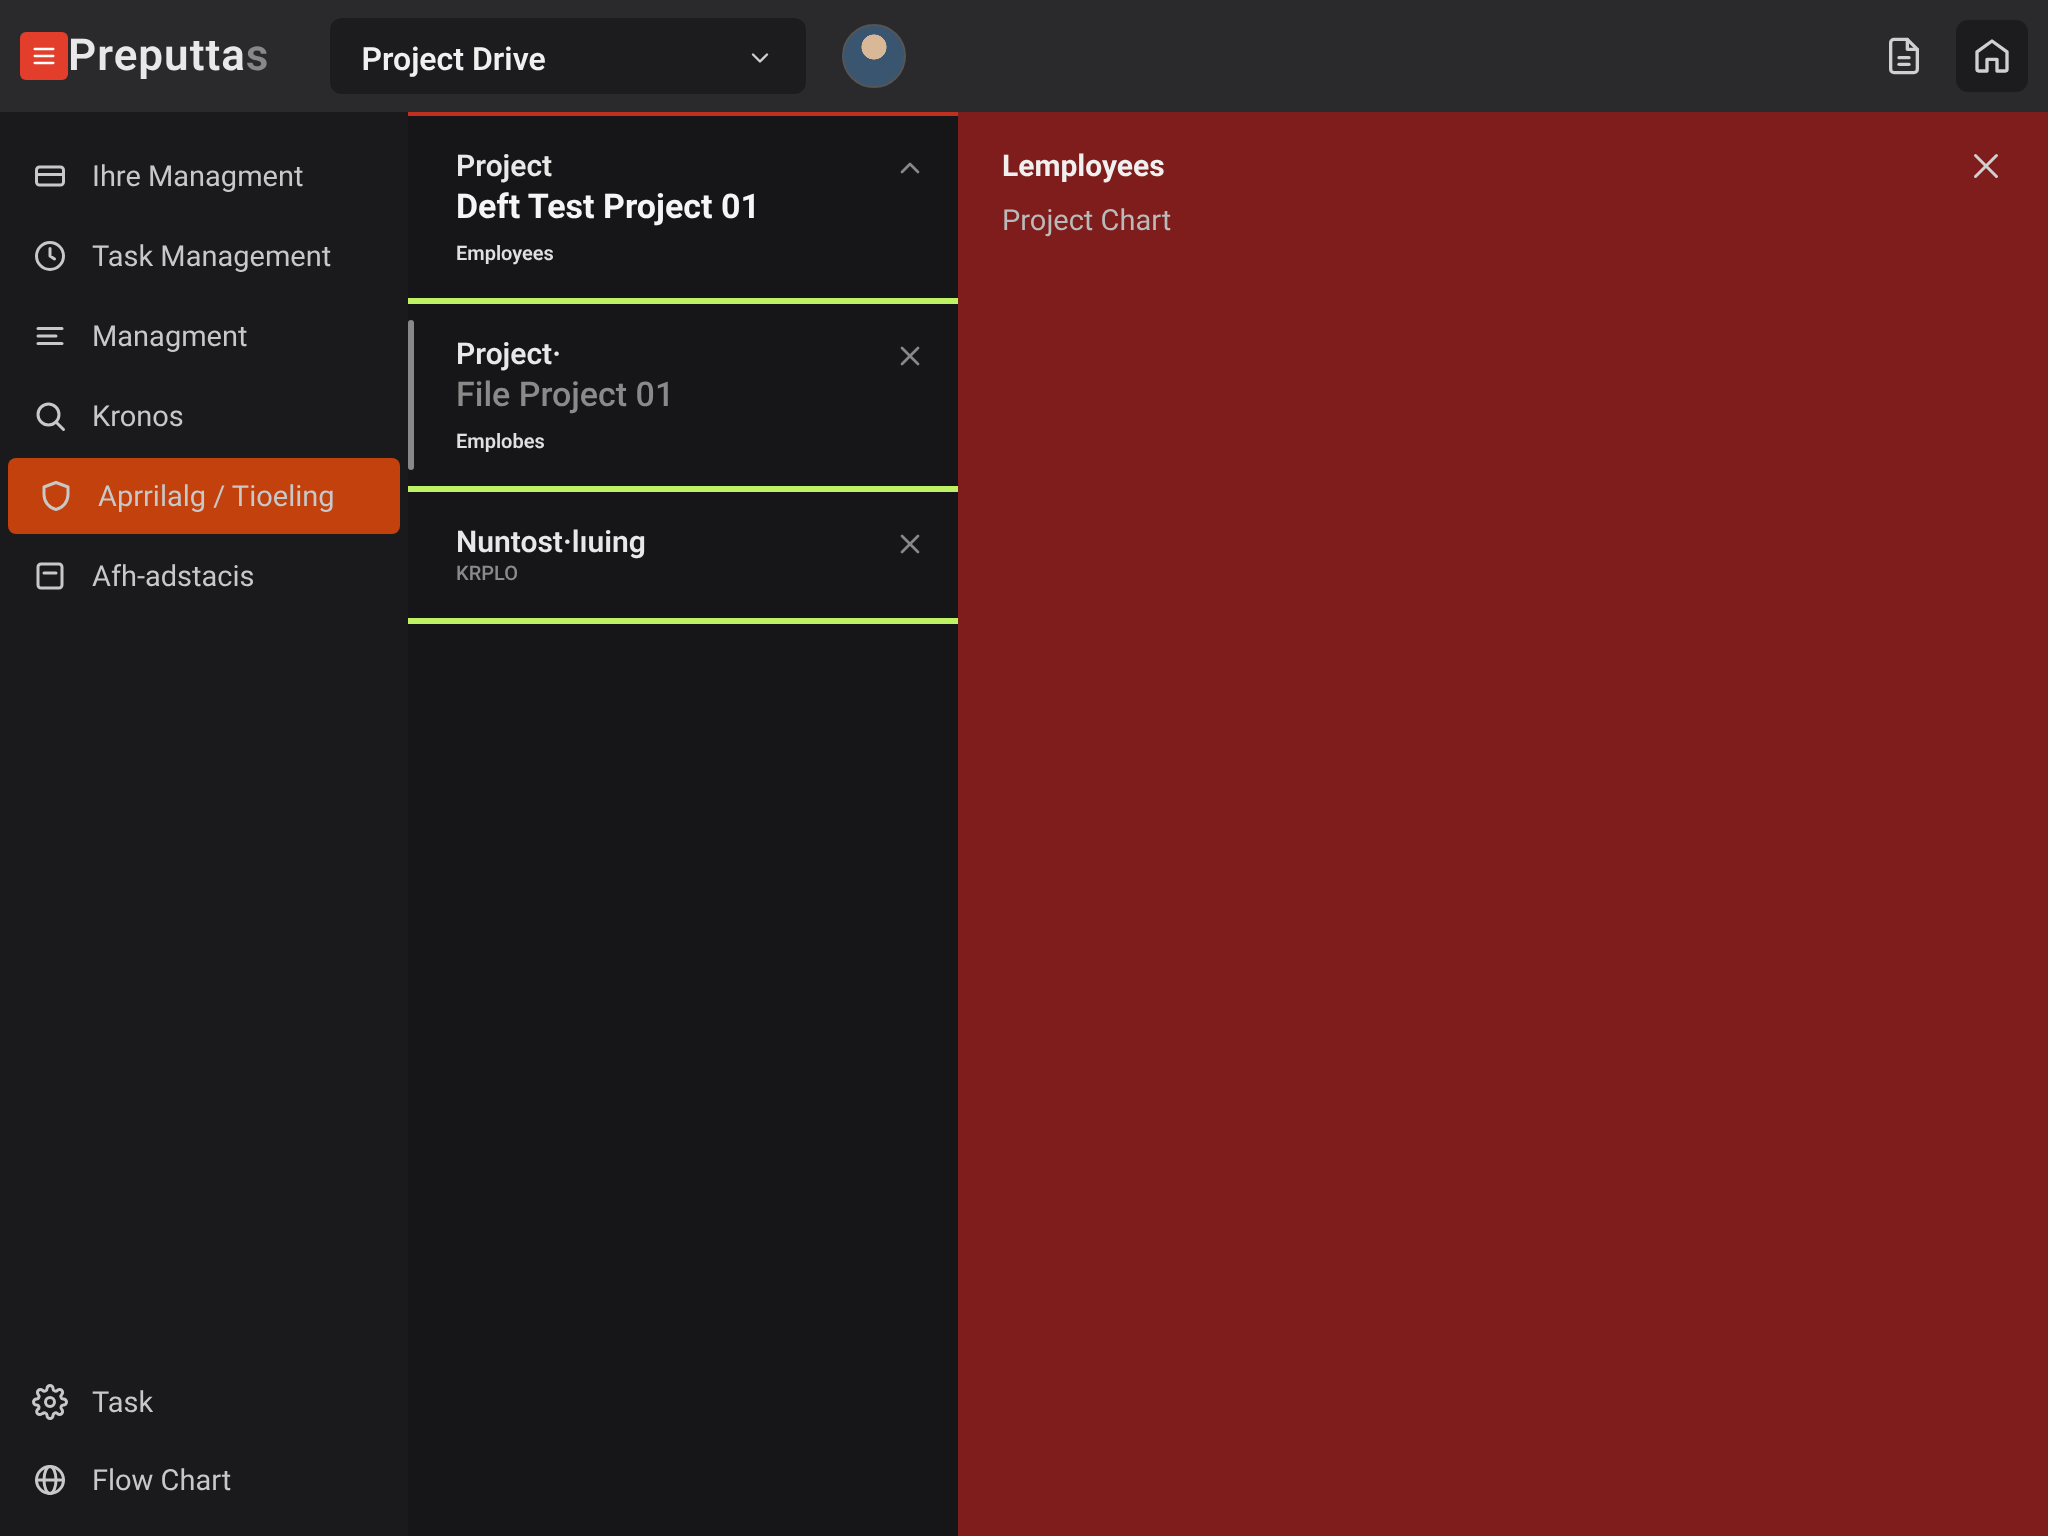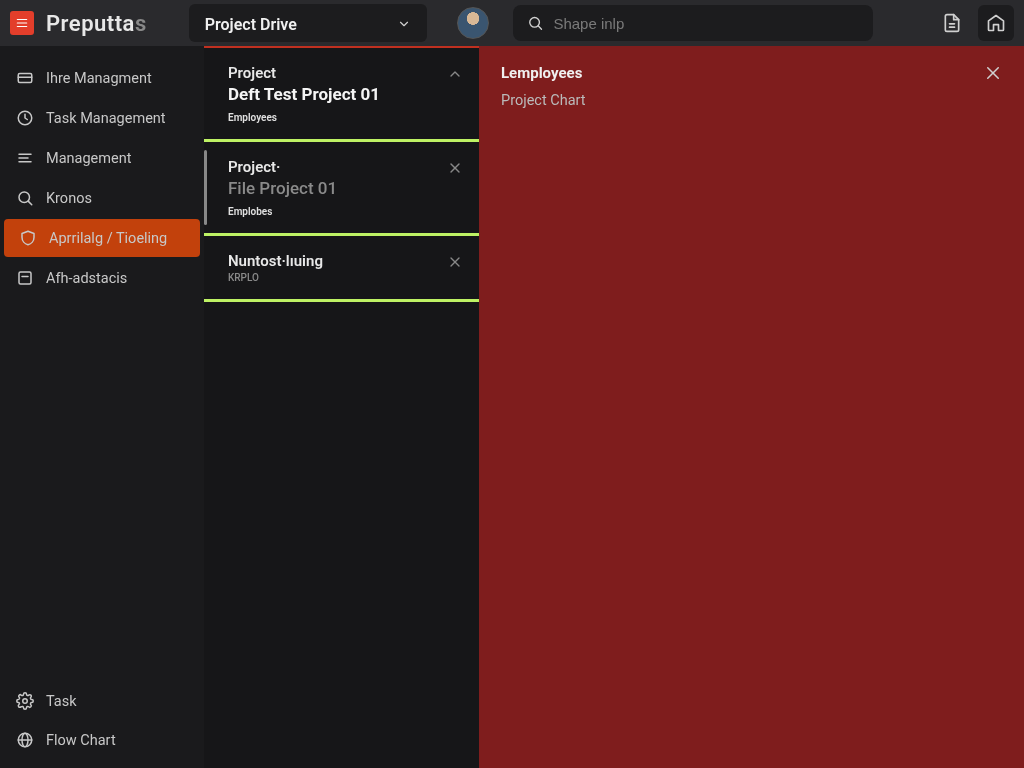--- a/index.html
+++ b/index.html
@@ -8,26 +8,25 @@
       height: 768px;
       background: #1a1a1c;
       font-family: -apple-system, BlinkMacSystemFont, "Segoe UI", Roboto, sans-serif;
       color: #d0d0d0;
       overflow: hidden;
       display: flex;
       flex-direction: column;
     }
     
     .header {
-      height: 46px;
+      height: 56px;
       background: #2a2a2d;
       display: flex;
       align-items: center;
       padding: 0 10px;
-      gap: 12px;
     }
     .logo-box {
       width: 24px;
       height: 24px;
       background: #e33e2b;
       border-radius: 3px;
       display: flex;
       align-items: center;
       justify-content: center;
     }
@@ -235,27 +234,20 @@
   <div class="logo-text">
     <span>Preputta</span><span class="fade">s</span>
   </div>
   <div class="project-selector">
     <span class="project-selector-text">Project Drive</span>
     <svg class="chevron-down" viewBox="0 0 24 24">
         <polyline points="6 9 12 15 18 9"></polyline>
       </svg>
   </div>
   <div class="avatar"></div>
-  <div class="search-box">
-    <svg width="18" height="18" viewBox="0 0 24 24">
-        <circle cx="11" cy="11" r="7"></circle>
-        <line x1="21" y1="21" x2="16.5" y2="16.5"></line>
-      </svg>
-    <input type="text" placeholder="Shape inlp" style="">
-  </div>
   <div class="header-icons-right">
     <div class="header-icon-btn">
       <svg width="20" height="20" viewBox="0 0 24 24">
           <path d="M14 2H6a2 2 0 0 0-2 2v16a2 2 0 0 0 2 2h12a2 2 0 0 0 2-2V8z"></path>
           <polyline points="14 2 14 8 20 8"></polyline>
           <line x1="9" y1="13" x2="15" y2="13"></line>
           <line x1="9" y1="17" x2="15" y2="17"></line>
         </svg>
     </div>
     <div class="header-icon-btn dark">
@@ -282,21 +274,21 @@
           <polyline points="12 7 12 12 15 14"></polyline>
         </svg>
       <span>Task Management</span>
     </div>
     <div class="sidebar-item">
       <svg viewBox="0 0 24 24">
           <line x1="4" y1="7" x2="20" y2="7"></line>
           <line x1="4" y1="12" x2="16" y2="12"></line>
           <line x1="4" y1="17" x2="20" y2="17"></line>
         </svg>
-      <span>Management</span>
+      <span>Managment</span>
     </div>
     <div class="sidebar-item">
       <svg viewBox="0 0 24 24">
           <circle cx="11" cy="11" r="7"></circle>
           <line x1="21" y1="21" x2="16.5" y2="16.5"></line>
         </svg>
       <span>Kronos</span>
     </div>
     <div class="sidebar-item active">
       <svg viewBox="0 0 24 24">

